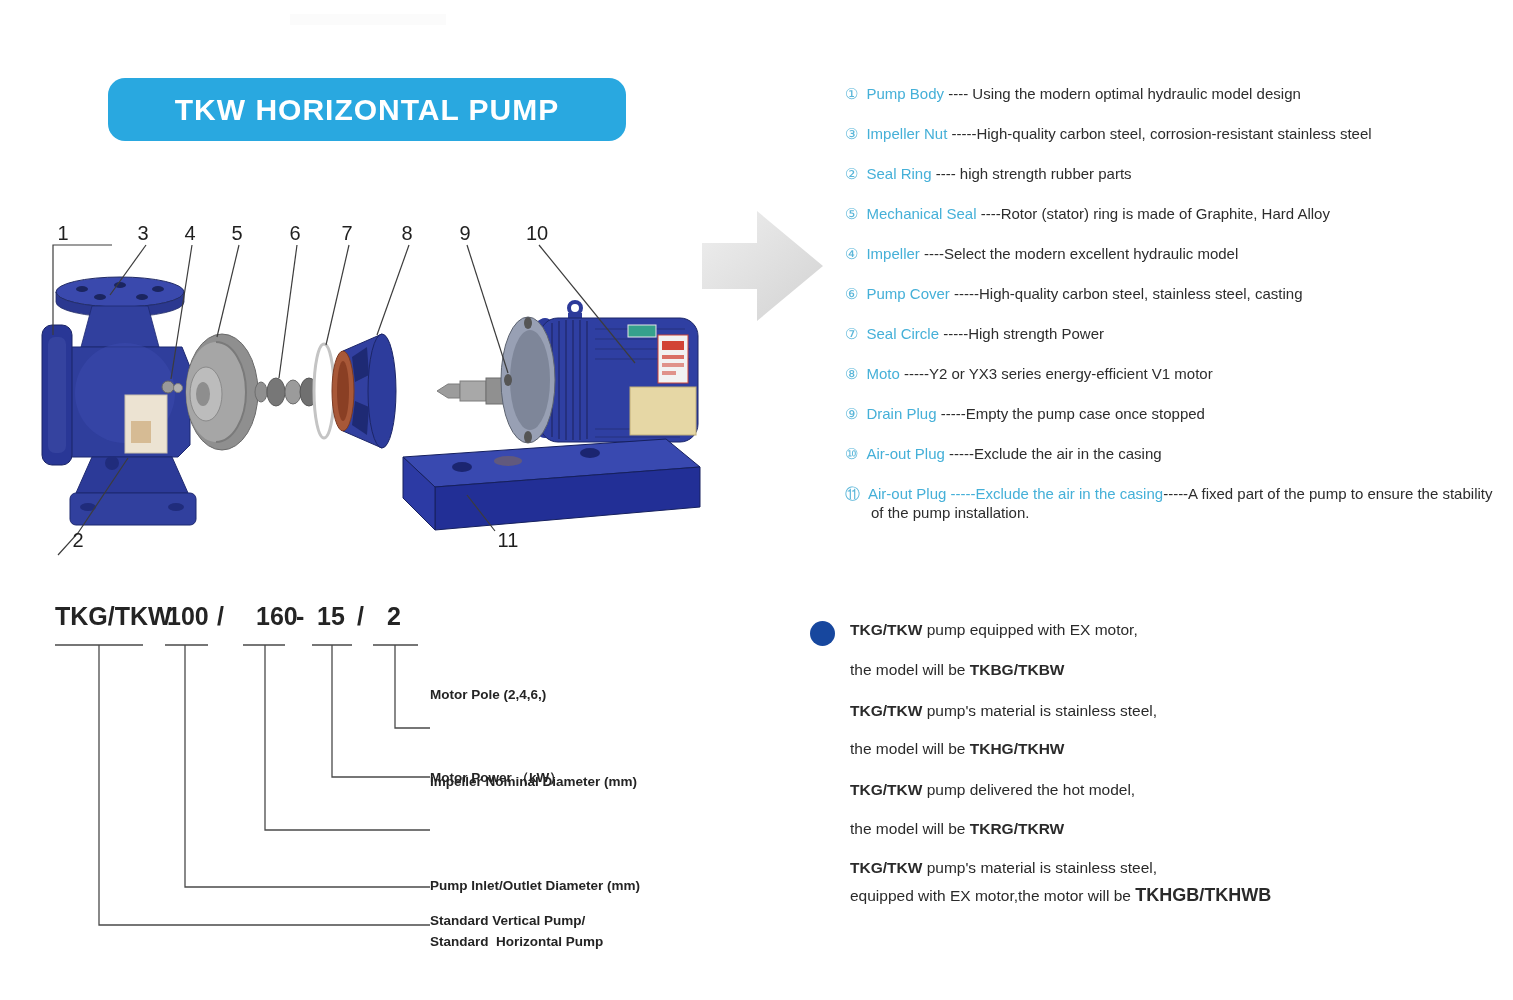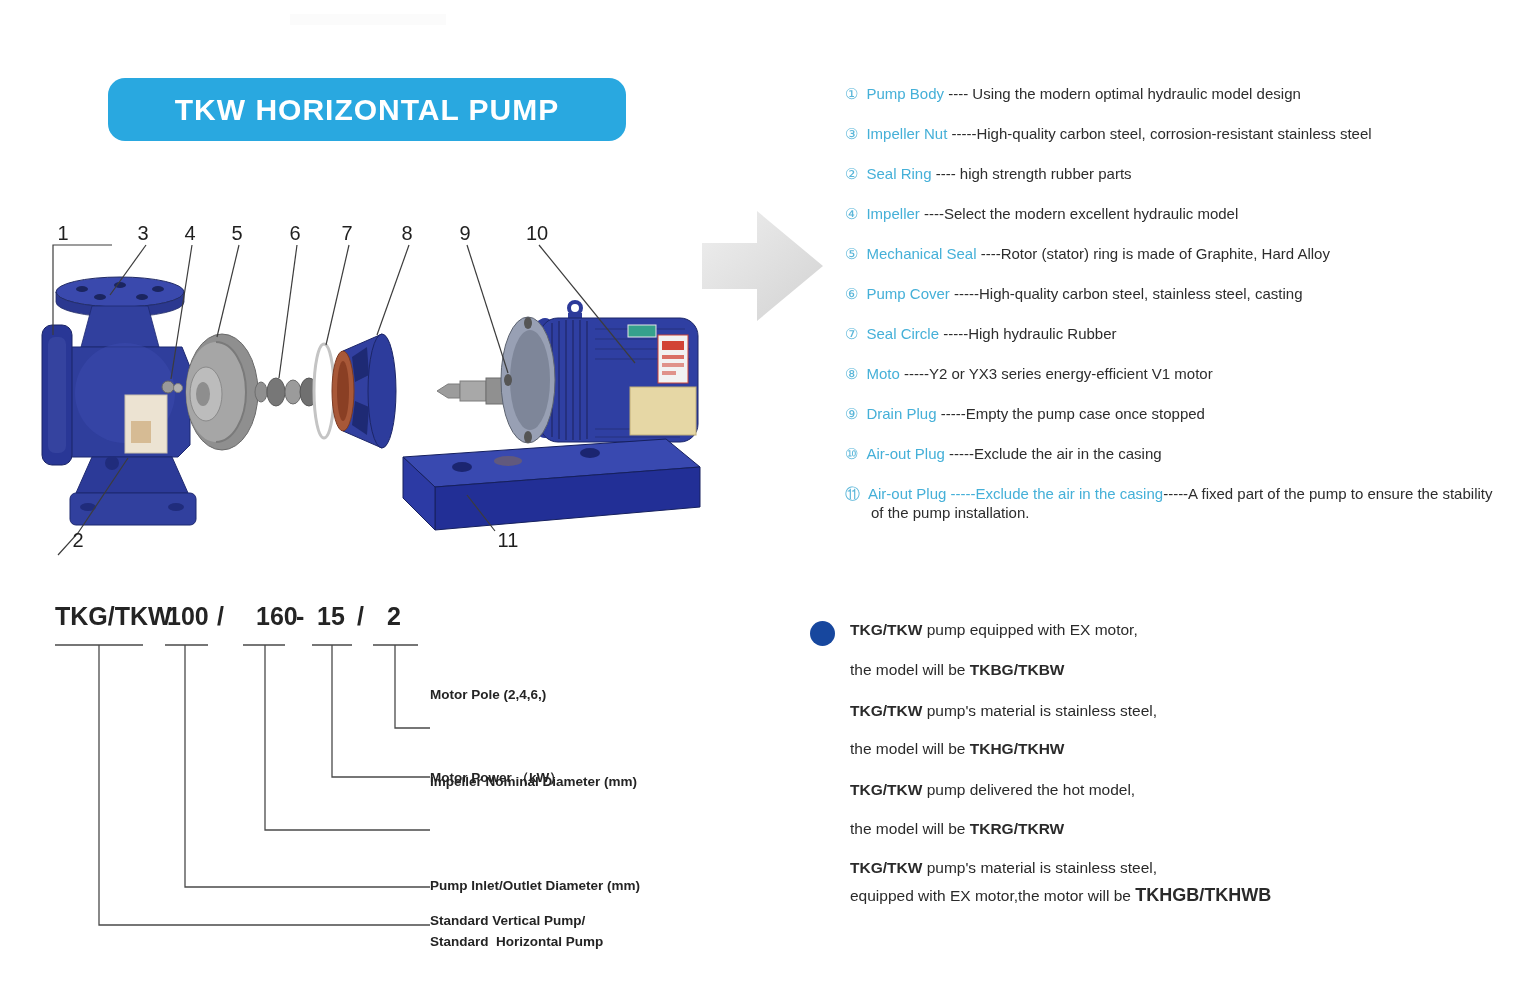--- a/index.html
+++ b/index.html
@@ -177,24 +177,24 @@
       <text x="507" y="45" text-anchor="middle">10</text>
       <text x="48" y="352" text-anchor="middle">2</text>
       <text x="478" y="352" text-anchor="middle">11</text>
     </g>
   </svg>
 
   <div class="plist">
     <div class="plist-row"><span class="pnum">①</span><span class="pname">Pump Body</span><span class="pdesc"> ---- Using the modern optimal hydraulic model design</span></div>
     <div class="plist-row"><span class="pnum">③</span><span class="pname">Impeller Nut</span><span class="pdesc"> -----High-quality carbon steel, corrosion-resistant stainless steel</span></div>
     <div class="plist-row"><span class="pnum">②</span><span class="pname">Seal Ring</span><span class="pdesc"> ---- high strength rubber parts</span></div>
+    <div class="plist-row"><span class="pnum">⑤</span><span class="pname">Mechanical Seal</span><span class="pdesc"> ----Rotor (stator) ring is made of Graphite, Hard Alloy</span></div>
     <div class="plist-row"><span class="pnum">④</span><span class="pname">Impeller</span><span class="pdesc"> ----Select the modern excellent hydraulic model</span></div>
-    <div class="plist-row"><span class="pnum">⑤</span><span class="pname">Mechanical Seal</span><span class="pdesc"> ----Rotor (stator) ring is made of Graphite, Hard Alloy</span></div>
     <div class="plist-row"><span class="pnum">⑥</span><span class="pname">Pump Cover</span><span class="pdesc"> -----High-quality carbon steel, stainless steel, casting</span></div>
-    <div class="plist-row"><span class="pnum">⑦</span><span class="pname">Seal Circle</span><span class="pdesc"> -----High hydraulic Rubber</span></div>
+    <div class="plist-row"><span class="pnum">⑦</span><span class="pname">Seal Circle</span><span class="pdesc"> -----High strength Power</span></div>
     <div class="plist-row"><span class="pnum">⑧</span><span class="pname">Moto</span><span class="pdesc"> -----Y2 or YX3 series energy-efficient V1 motor</span></div>
     <div class="plist-row"><span class="pnum">⑨</span><span class="pname">Drain Plug</span><span class="pdesc"> -----Empty the pump case once stopped</span></div>
     <div class="plist-row"><span class="pnum">⑩</span><span class="pname">Air-out Plug</span><span class="pdesc"> -----Exclude the air in the casing</span></div>
     <div class="plist-row"><span class="pnum">⑪</span><span class="pname">Air-out Plug</span><span class="pdesc-blue"> -----Exclude the air in the casing</span><span class="pdesc">-----A fixed part of the pump to ensure the stability of the pump installation.</span></div>
   </div>
 
   <div class="code-wrap">
     <span class="seg seg0">TKG/TKW</span>
     <span class="seg seg1">100</span>
     <span class="seg seg2">/</span>

